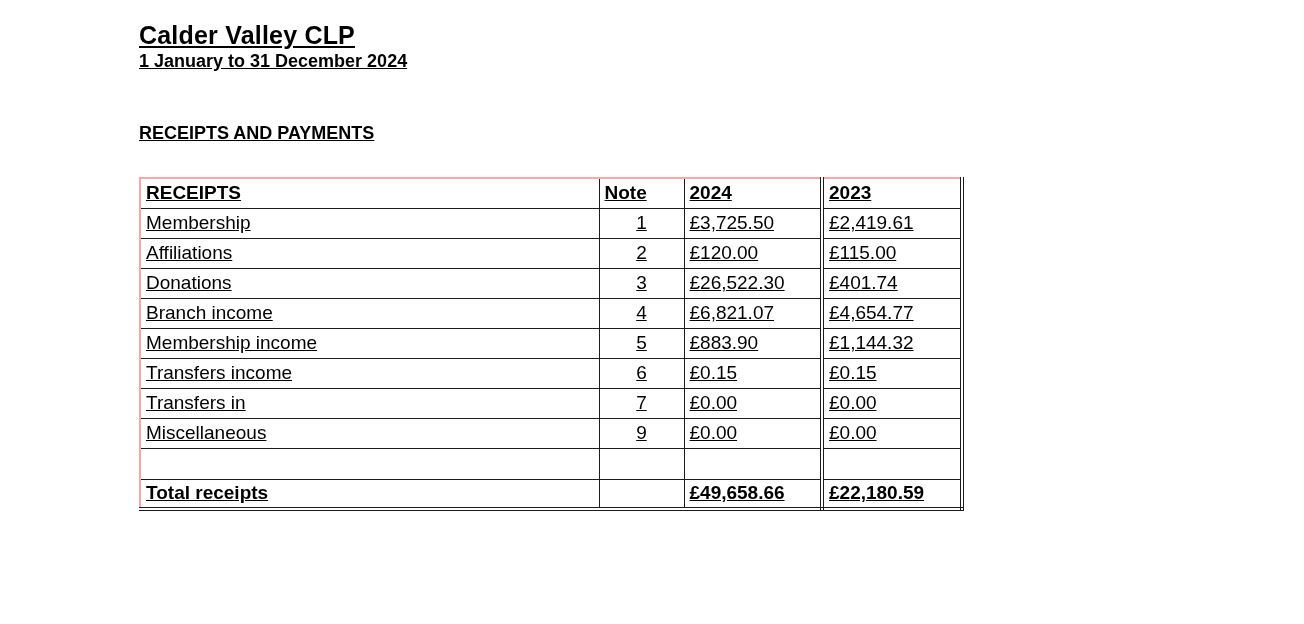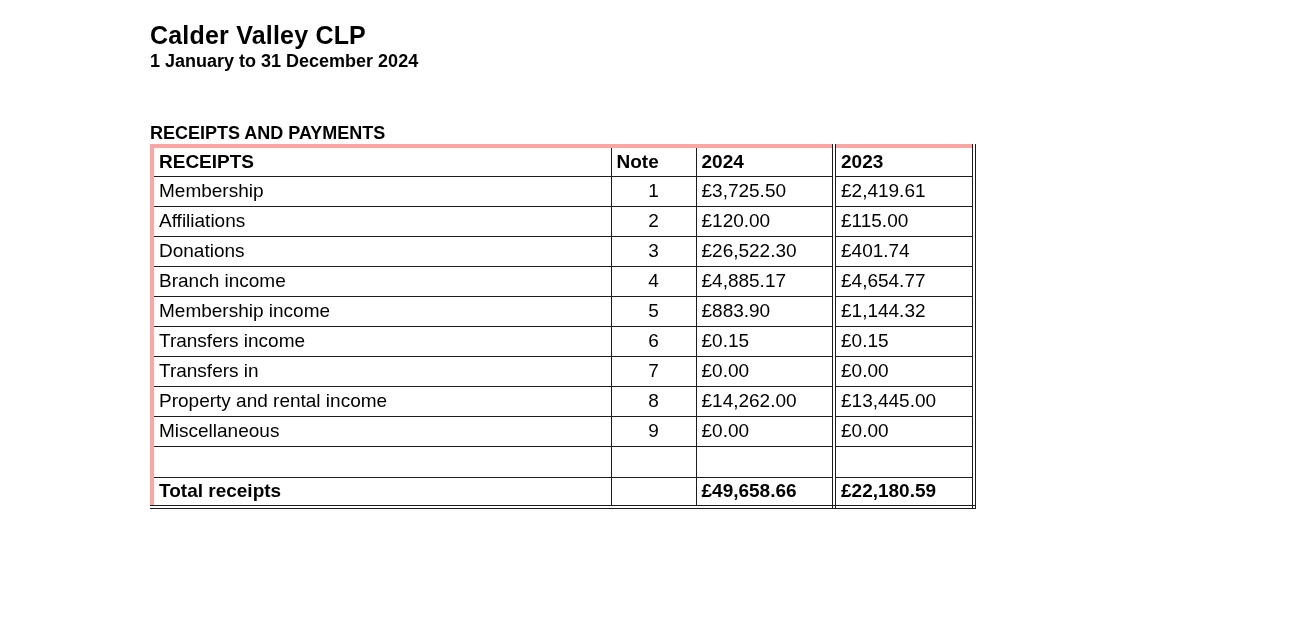--- a/index.html
+++ b/index.html
@@ -6,23 +6,24 @@
   html, body {
     width: 1304px;
     height: 624px;
     background: #ffffff;
     font-family: "Liberation Sans", sans-serif;
     color: #000000;
     overflow: hidden;
   }
   .page {
     position: absolute;
-    left: 150px;
+    left: 139px;
     top: 20px;
     width: 1000px;
+    text-decoration: underline;
   }
   .doc-title {
     font-size: 25px;
     font-weight: bold;
     line-height: 30px;
     letter-spacing: 0.2px;
   }
   .doc-subtitle {
     font-size: 18px;
     font-weight: bold;
@@ -30,21 +31,22 @@
   }
   .section-heading {
     font-size: 18px;
     font-weight: bold;
     line-height: 22px;
     margin-top: 50px;
   }
   table.receipts {
     border-collapse: collapse;
     table-layout: fixed;
-    border: 4px solid #fca5a5;
+    margin-top: 33px;
+    border: 2px solid #fca5a5;
   }
   col.c-label  { width: 459px; }
   col.c-note   { width: 85px;  }
   col.c-y2024  { width: 138px; }
   col.c-y2023  { width: 140px; }
   table.receipts th,
   table.receipts td {
     border: 1px solid #1c1c1c;
     font-size: 19px;
     height: 30px;
@@ -106,46 +108,40 @@
       </tr>
       <tr>
         <td class="al-left">Donations</td>
         <td class="al-center">3</td>
         <td class="al-right">£26,522.30</td>
         <td class="al-right">£401.74</td>
       </tr>
       <tr>
         <td class="al-left">Branch income</td>
         <td class="al-center">4</td>
-        <td class="al-right">£4,885.17</td>
+        <td class="al-right">£6,821.07</td>
         <td class="al-right">£4,654.77</td>
       </tr>
       <tr>
         <td class="al-left">Membership income</td>
         <td class="al-center">5</td>
         <td class="al-right">£883.90</td>
         <td class="al-right">£1,144.32</td>
       </tr>
       <tr>
         <td class="al-left">Transfers income</td>
         <td class="al-center">6</td>
         <td class="al-right">£0.15</td>
         <td class="al-right">£0.15</td>
       </tr>
       <tr>
         <td class="al-left">Transfers in</td>
         <td class="al-center">7</td>
         <td class="al-right">£0.00</td>
         <td class="al-right">£0.00</td>
-      </tr>
-      <tr>
-        <td class="al-left">Property and rental income</td>
-        <td class="al-center">8</td>
-        <td class="al-right">£14,262.00</td>
-        <td class="al-right">£13,445.00</td>
       </tr>
       <tr>
         <td class="al-left">Miscellaneous</td>
         <td class="al-center">9</td>
         <td class="al-right">£0.00</td>
         <td class="al-right">£0.00</td>
       </tr>
       <tr class="spacer-row">
         <td></td>
         <td></td>

